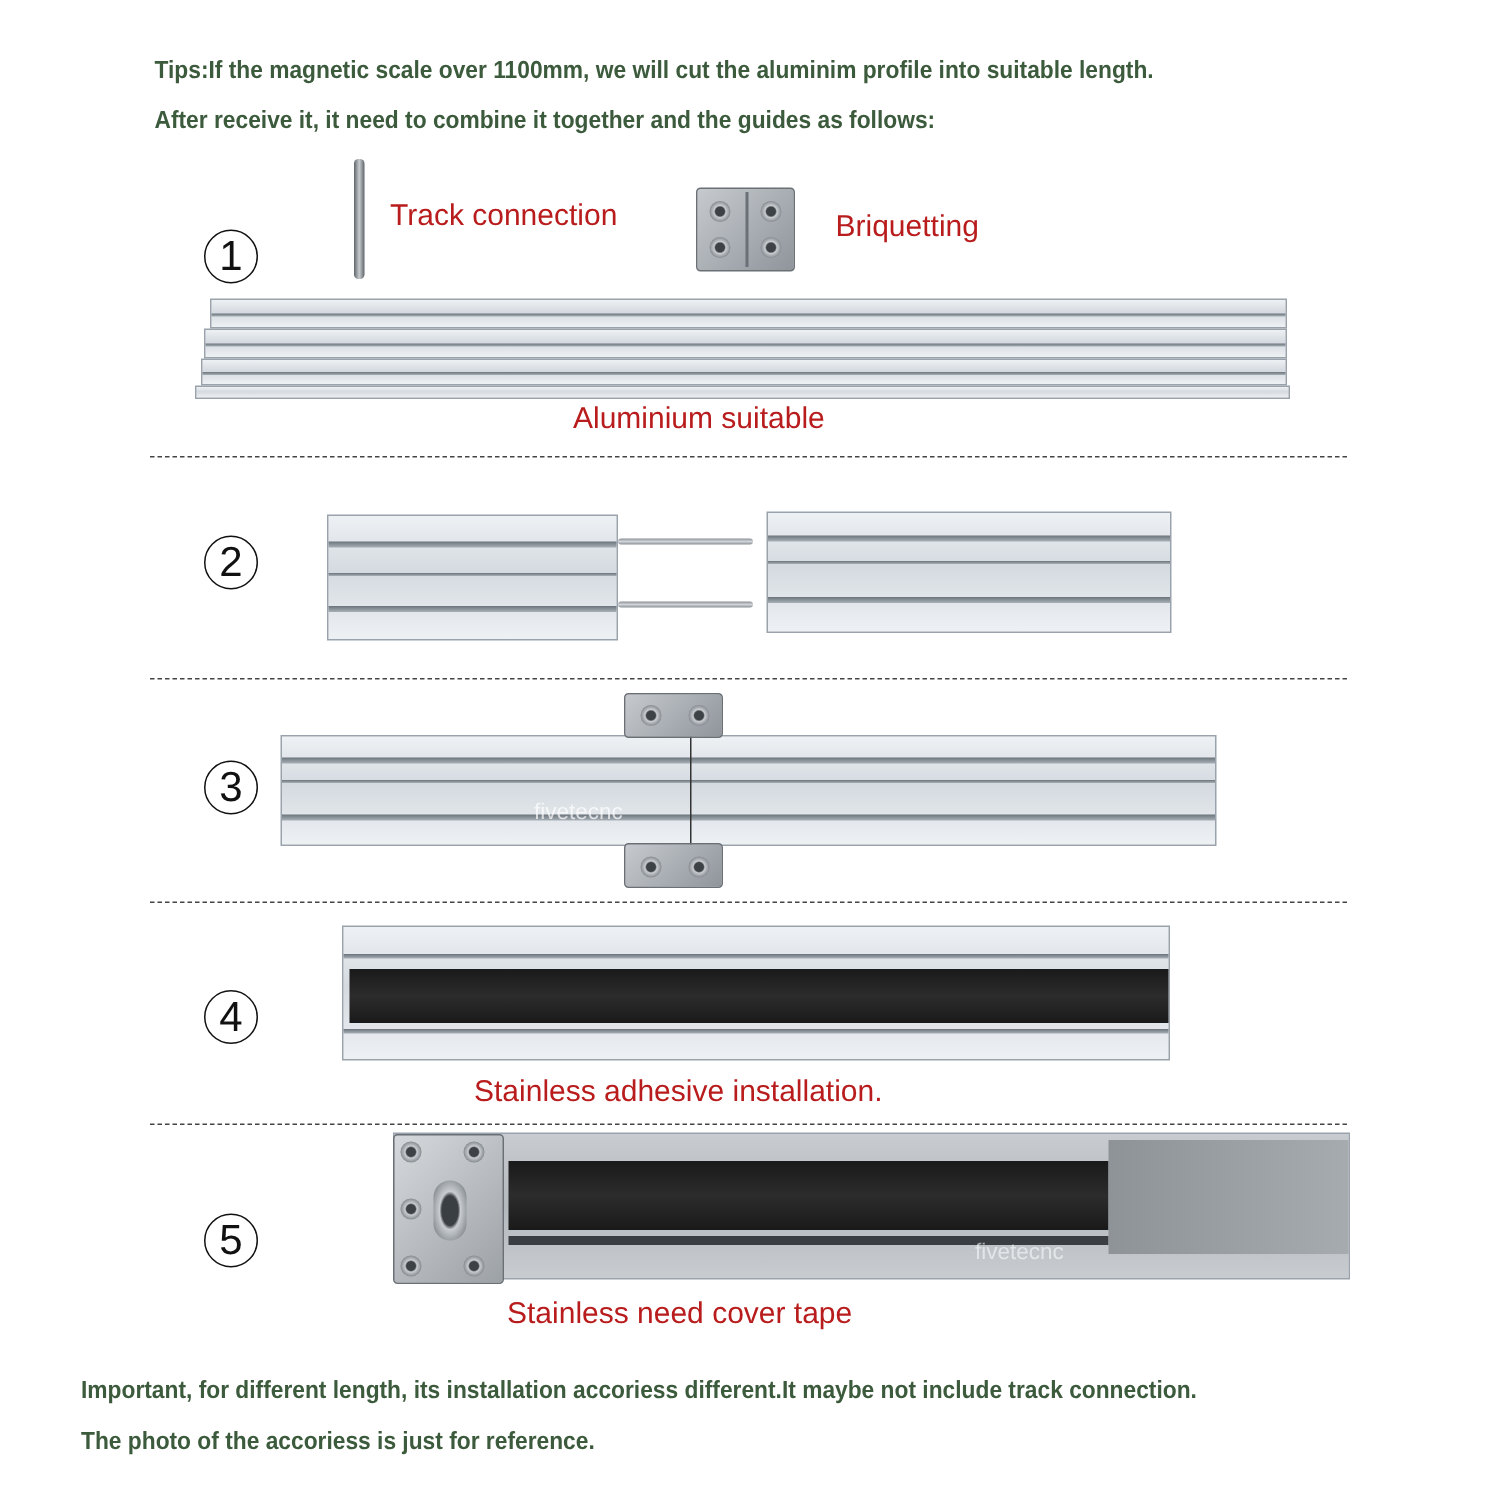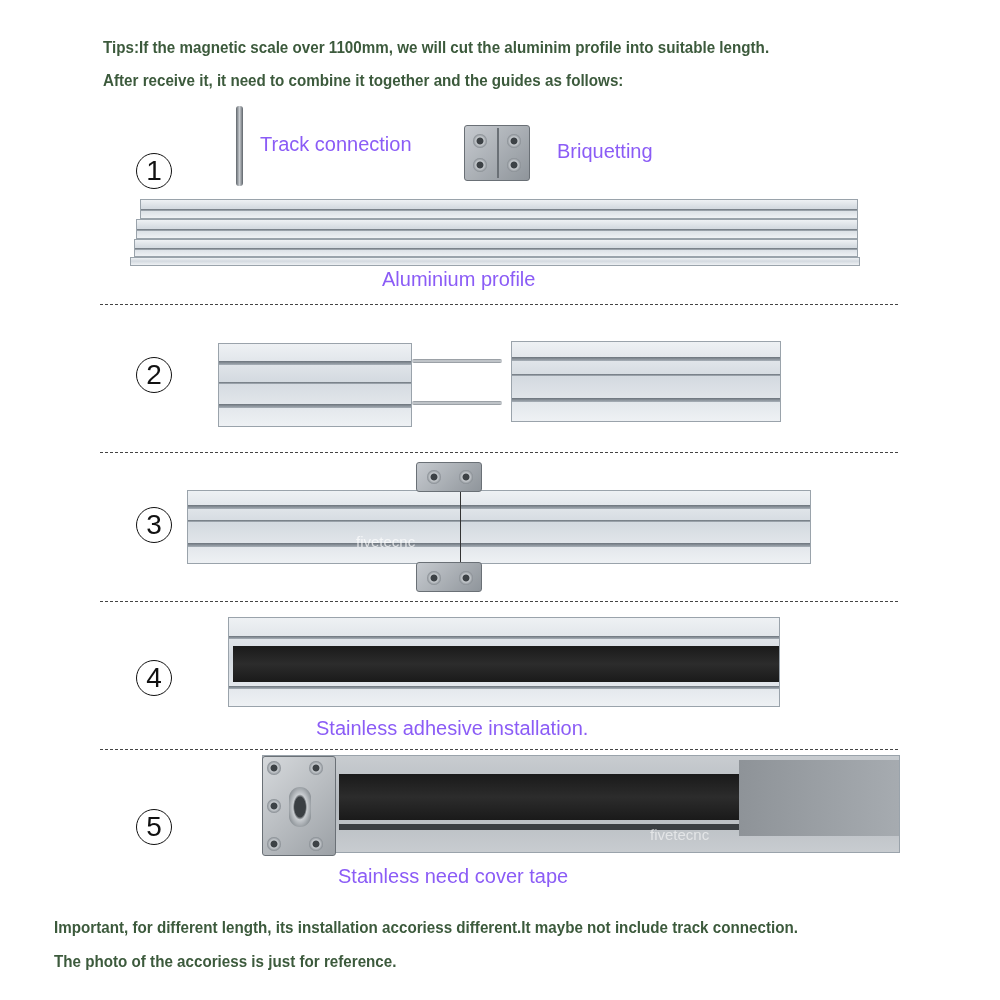--- a/index.html
+++ b/index.html
@@ -1,21 +1,21 @@
 <!DOCTYPE html>
 <html><head>
   <meta charset="utf-8">
   <style>
     * { box-sizing: border-box; margin: 0; padding: 0; }
     html, body { width: 1000px; height: 1000px; background: #ffffff; overflow: hidden; }
     body { position: relative; font-family: "Liberation Sans", sans-serif; }
 
     .abs { position: absolute; }
     .tip-line { position: absolute; font-family: "Liberation Sans", sans-serif; font-size: 16.5px; font-weight: bold; color: #3c5a3c; white-space: nowrap; letter-spacing: 0px; transform: scaleX(0.92); transform-origin: left center; }
-    .label { position: absolute; font-family: "Liberation Sans", sans-serif; font-size: 20px; color: #8b5cf6; white-space: nowrap; }
+    .label { position: absolute; font-family: "Liberation Sans", sans-serif; font-size: 20px; color: #b91c1c; white-space: nowrap; }
     .step-num { position: absolute; width: 36px; height: 36px; border: 1.5px solid #111; border-radius: 50%; display: flex; align-items: center; justify-content: center; font-family: "Liberation Sans", sans-serif; font-size: 28px; color: #111; background: #fff; }
     .divider { position: absolute; left: 100px; width: 798px; height: 0; border-top: 1px dashed #444; }
 
     
     .alu { position: absolute; background: linear-gradient(#eef1f4, #d4dae0 45%, #eef1f4); border: 1px solid #9aa3ab; }
     .groove { position: absolute; left: 0; right: 0; height: 4px; background: linear-gradient(#6b737b, #a8b0b8); }
     .rod { position: absolute; height: 4px; background: linear-gradient(#8a9096, #d0d4d8, #8a9096); border-radius: 2px; }
     .vrod { position: absolute; width: 7px; background: linear-gradient(90deg, #5e646a, #c8ccd0, #5e646a); border-radius: 3px; }
     .plate { position: absolute; background: linear-gradient(135deg, #c6cacf, #8f959b); border: 1px solid #6a7076; border-radius: 3px; }
     .screw { position: absolute; width: 14px; height: 14px; border-radius: 50%; background: radial-gradient(circle, #3d4246 30%, #c9cdd1 40%, #7c8288 75%); }
@@ -48,21 +48,21 @@
         <div class="groove" style="top:9px; height:2px;"></div>
       </div>
     <div class="alu" style="left:136px; top:219px; width:722px; height:20px;">
         <div class="groove" style="top:9px; height:2px;"></div>
       </div>
     <div class="alu" style="left:134px; top:239px; width:724px; height:18px;">
         <div class="groove" style="top:8px; height:2px;"></div>
       </div>
     <div class="alu" style="left:130px; top:257px; width:730px; height:9px;"></div>
   </div>
-  <div class="label" style="left:382px; top:268px;">Aluminium profile</div>
+  <div class="label" style="left:382px; top:268px;">Aluminium suitable</div>
 </section>
 
 <div class="divider" style="top:304px;"></div>
 
 <section>
   <div class="step-num" style="left:136px; top:357px;">2</div>
   <div class="alu" style="left:218px; top:343px; width:194px; height:84px;">
     <div class="groove" style="top:17px;"></div>
     <div class="groove" style="top:38px; height:2px;"></div>
     <div class="groove" style="top:60px;"></div>

